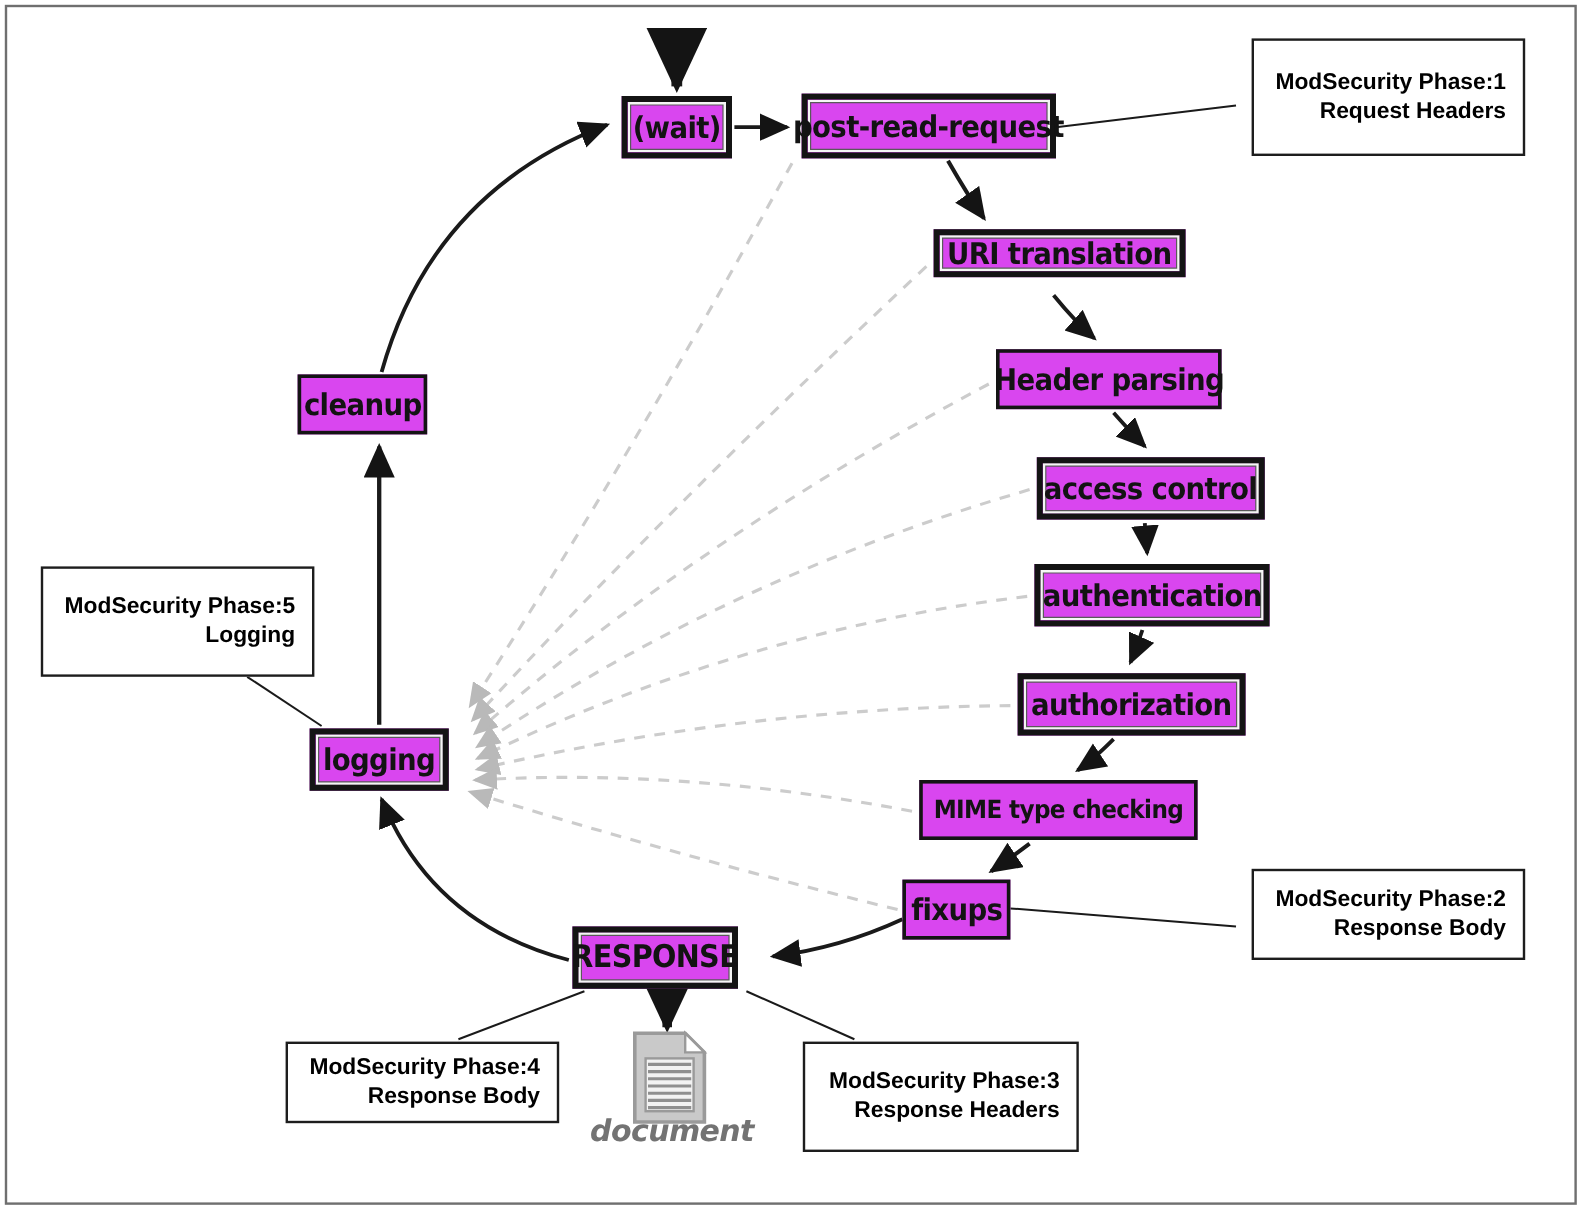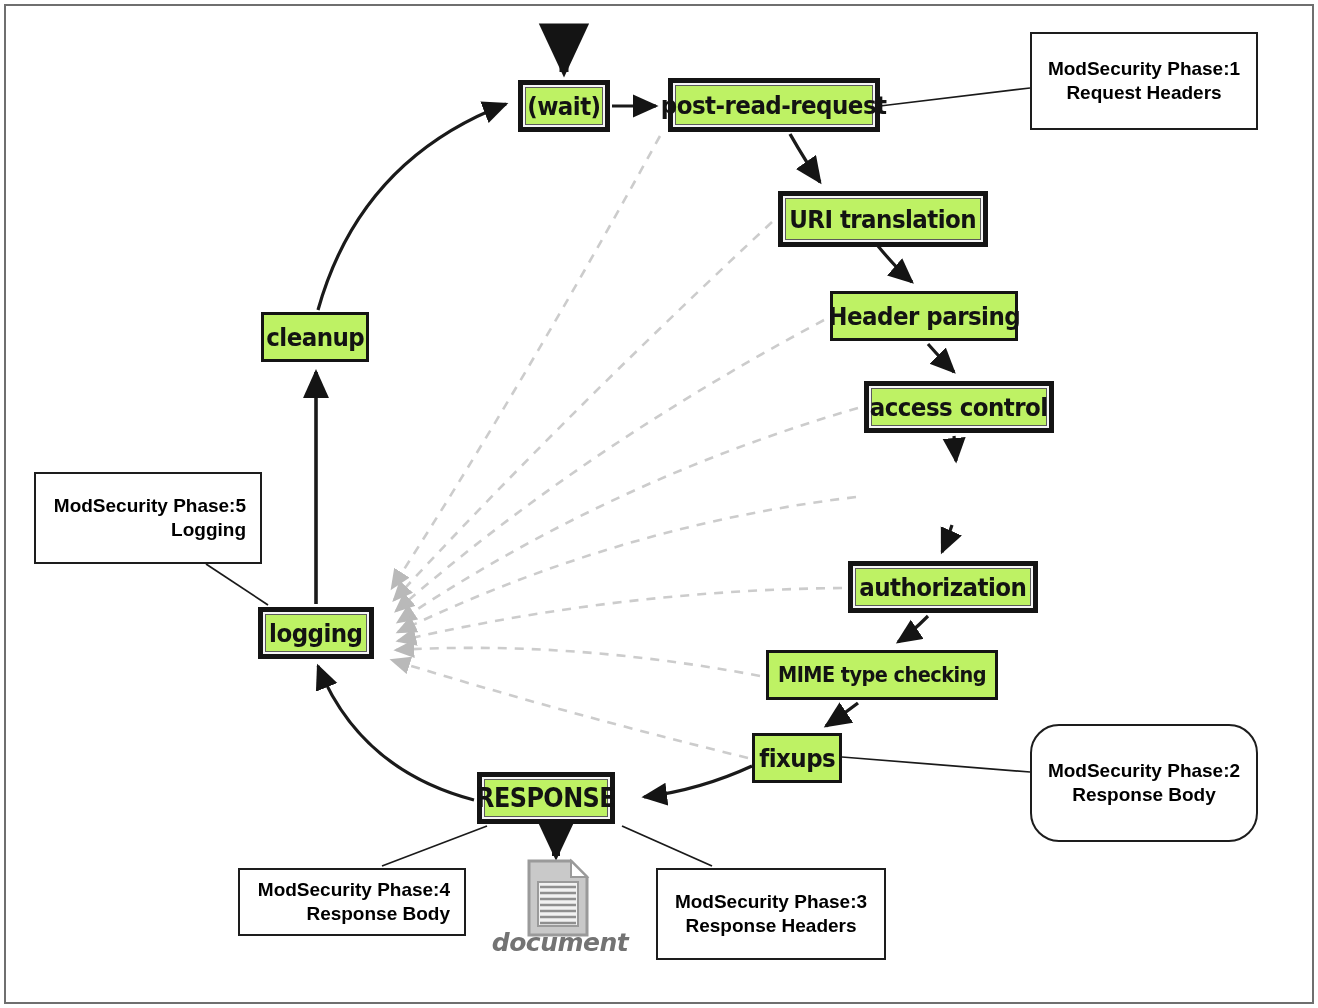--- a/index.html
+++ b/index.html
@@ -28,21 +28,21 @@
   svg#wires {
     position: absolute;
     left: 0; top: 0;
     width: 1318px; height: 1008px;
     overflow: visible;
   }
   
   .node {
     position: absolute;
     box-sizing: border-box;
-    background: #bef264;
+    background: #d946ef;
     color: #131313;
     display: flex;
     align-items: center;
     justify-content: center;
     text-align: center;
     white-space: nowrap;
     font-family: "DejaVu Sans", sans-serif;
     font-weight: 700;
     letter-spacing: -0.6px;
     line-height: 1;
@@ -71,21 +71,21 @@
     font-family: "Liberation Sans", sans-serif;
     font-weight: 700;
     font-size: 19px;
     line-height: 1.28;
     display: flex;
     flex-direction: column;
     justify-content: center;
     padding: 6px 14px;
   }
   .callout.align-right { text-align: right; align-items: flex-end; }
-  .callout.align-left  { text-align: left;  align-items: center; }
+  .callout.align-left  { text-align: left;  align-items: flex-end; margin-left: 13px; }
 
   
   #doc-icon {
     position: absolute;
     left: 525px; top: 858px;
     width: 66px; height: 80px;
   }
   #doc-caption {
     position: absolute;
     left: 480px; top: 928px;
@@ -171,32 +171,35 @@
   </svg>
 
   <div class="node heavy" style="left:518px; top:80px; width:92px; height:52px; font-size:25px;">
     <span class="node-label">(wait)</span>
   </div>
 
   <div class="node heavy" style="left:668px; top:78px; width:212px; height:54px; font-size:25px;">
     <span class="node-label">post-read-request</span>
   </div>
 
-  <div class="node heavy" style="left:778px; top:191px; width:210px; height:56px; font-size:25px;">
+  <div class="node heavy" style="left:778px; top:191px; width:210px; height:40px; font-size:25px;">
     <span class="node-label">URI translation</span>
   </div>
 
   <div class="node thin" style="left:830px; top:291px; width:188px; height:50px; font-size:25px;">
     <span class="node-label">Header parsing</span>
   </div>
 
   <div class="node heavy" style="left:864px; top:381px; width:190px; height:52px; font-size:25px;text-align:right;">
     <span class="node-label">access control</span>
   </div>
 
+  <div class="node heavy" style="left:862px; top:470px; width:196px; height:52px; font-size:25px;">
+    <span class="node-label">authentication</span>
+  </div>
 
   <div class="node heavy" style="left:848px; top:561px; width:190px; height:52px; font-size:25px;">
     <span class="node-label">authorization</span>
   </div>
 
   <div class="node thin" style="left:766px; top:650px; width:232px; height:50px; font-size:21px;">
     <span class="node-label">MIME type checking</span>
   </div>
 
   <div class="node thin" style="left:752px; top:733px; width:90px; height:50px; font-size:25px;">
@@ -204,35 +207,35 @@
   </div>
 
   <div class="node heavy" style="left:477px; top:772px; width:138px; height:52px; font-size:26px;">
     <span class="node-label">RESPONSE</span>
   </div>
 
   <div class="node heavy" style="left:258px; top:607px; width:116px; height:52px; font-size:25px;">
     <span class="node-label">logging</span>
   </div>
 
-  <div class="node thin" style="left:261px; top:312px; width:108px; height:50px; font-size:25px;">
+  <div class="node thin" style="left:248px; top:312px; width:108px; height:50px; font-size:25px;">
     <span class="node-label">cleanup</span>
   </div>
 
   <div class="callout align-left" style="left:1030px; top:32px; width:228px; height:98px;">
     <span>ModSecurity Phase:1</span>
     <span>Request Headers</span>
   </div>
 
   <div class="callout align-right" style="left:34px; top:472px; width:228px; height:92px;">
     <span>ModSecurity Phase:5</span>
     <span>Logging</span>
   </div>
 
-  <div class="callout align-left" style="left:1030px; top:724px; width:228px; height:118px;border-radius:29px;">
+  <div class="callout align-left" style="left:1030px; top:724px; width:228px; height:76px;">
     <span>ModSecurity Phase:2</span>
     <span>Response Body</span>
   </div>
 
   <div class="callout align-right" style="left:238px; top:868px; width:228px; height:68px;">
     <span>ModSecurity Phase:4</span>
     <span>Response Body</span>
   </div>
 
   <div class="callout align-left" style="left:656px; top:868px; width:230px; height:92px;">

